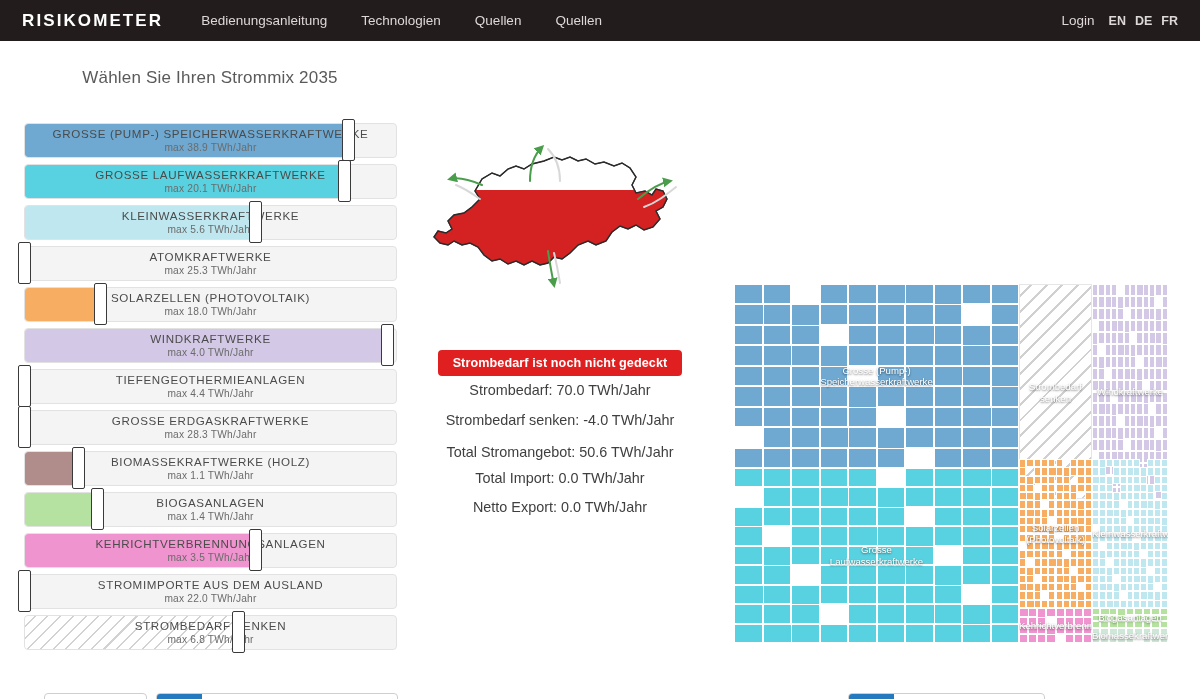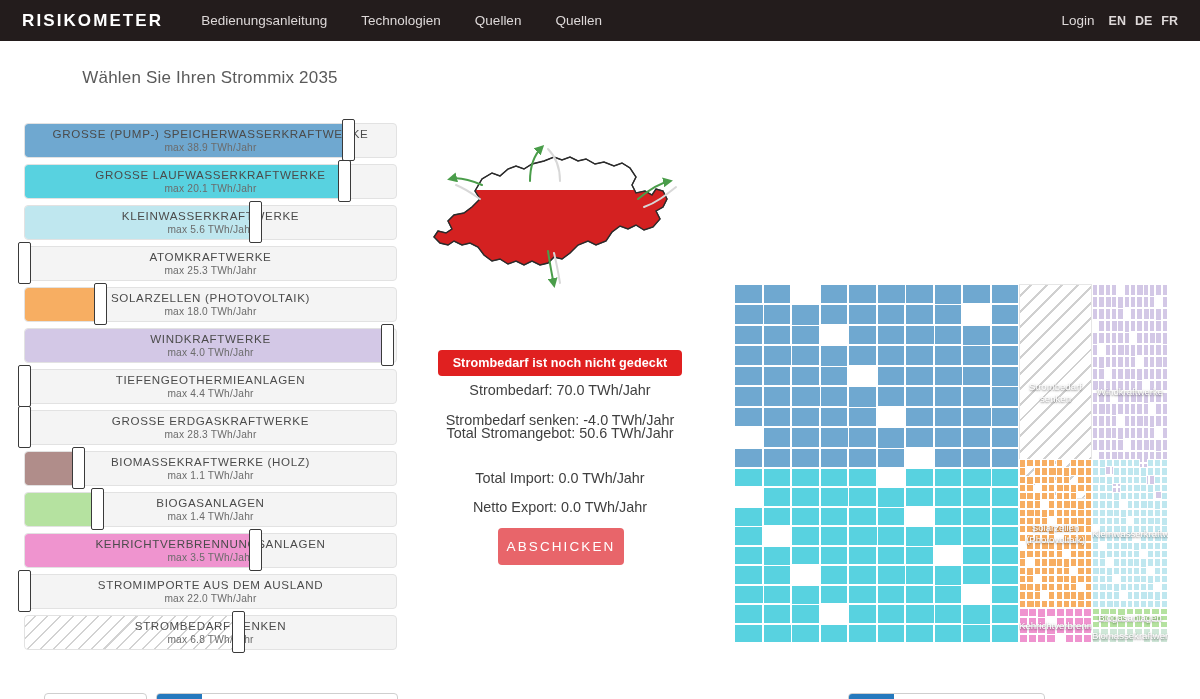--- a/index.html
+++ b/index.html
@@ -331,25 +331,24 @@
             <path d="M0,0 L10,5 L0,10 z" fill="#4a9d4a"></path>
           </marker>
         </defs>
       </svg>
     </div>
 
     <div class="badge">Strombedarf ist noch nicht gedeckt</div>
 
     <div class="stat" style="top:341px">Strombedarf: 70.0 TWh/Jahr</div>
     <div class="stat" style="top:371px">Strombedarf senken: -4.0 TWh/Jahr</div>
-    <div class="stat" style="top:384px">Total Stromangebot: 50.6 TWh/Jahr</div>
+    <div class="stat" style="top:403px">Total Stromangebot: 50.6 TWh/Jahr</div>
     <div class="stat" style="top:429px">Total Import: 0.0 TWh/Jahr</div>
     <div class="stat" style="top:458px">Netto Export: 0.0 TWh/Jahr</div>
 
-    <button class="submit">ABSCHICKEN</button>
   </div>
 
   <div class="col-right">
     <div class="tm-wrap" id="treemap">
         <div class="tm-block" style="left: 0px; top: 0px; width: 285px; height: 184px;">
           <div class="tm-grid">
             <div class="tm-cell" style="left: 0px; top: 0px; width: 28.5px; height: 20.4444px; background: rgb(111, 168, 208);"></div>
             <div class="tm-cell" style="left: 28.5px; top: 0px; width: 28.5px; height: 20.4444px; background: rgb(111, 168, 208);"></div>
             <div class="tm-cell" style="left: 85.5px; top: 0px; width: 28.5px; height: 20.4444px; background: rgb(111, 168, 208);"></div>
             <div class="tm-cell" style="left: 114px; top: 0px; width: 28.5px; height: 20.4444px; background: rgb(111, 168, 208);"></div>
@@ -425,20 +424,24 @@
             <div class="tm-cell" style="left: 256.5px; top: 143.111px; width: 28.5px; height: 20.4444px; background: rgb(111, 168, 208);"></div>
             <div class="tm-cell" style="left: 0px; top: 163.556px; width: 28.5px; height: 20.4444px; background: rgb(111, 168, 208);"></div>
             <div class="tm-cell" style="left: 28.5px; top: 163.556px; width: 28.5px; height: 20.4444px; background: rgb(111, 168, 208);"></div>
             <div class="tm-cell" style="left: 57px; top: 163.556px; width: 28.5px; height: 20.4444px; background: rgb(111, 168, 208);"></div>
             <div class="tm-cell" style="left: 85.5px; top: 163.556px; width: 28.5px; height: 20.4444px; background: rgb(111, 168, 208);"></div>
             <div class="tm-cell" style="left: 114px; top: 163.556px; width: 28.5px; height: 20.4444px; background: rgb(111, 168, 208);"></div>
             <div class="tm-cell" style="left: 142.5px; top: 163.556px; width: 28.5px; height: 20.4444px; background: rgb(111, 168, 208);"></div>
             <div class="tm-cell" style="left: 199.5px; top: 163.556px; width: 28.5px; height: 20.4444px; background: rgb(111, 168, 208);"></div>
             <div class="tm-cell" style="left: 228px; top: 163.556px; width: 28.5px; height: 20.4444px; background: rgb(111, 168, 208);"></div>
             <div class="tm-cell" style="left: 256.5px; top: 163.556px; width: 28.5px; height: 20.4444px; background: rgb(111, 168, 208);"></div>
+          </div>
+          <div class="tm-label" style="top: 80.5px;">
+            <div>Grosse (Pump-)</div>
+            <div>Speicherwasserkraftwerke</div>
           </div>
         </div>
         <div class="tm-block" style="left: 285px; top: 0px; width: 73px; height: 215px; background-color: rgb(255, 255, 255); background-image: repeating-linear-gradient(-45deg, rgb(255, 255, 255) 0px, rgb(255, 255, 255) 5px, rgb(208, 208, 208) 5px, rgb(208, 208, 208) 7px, rgb(255, 255, 255) 7px, rgb(255, 255, 255) 11px); border: 1px solid rgb(230, 230, 230);">
           <div class="tm-label" style="top: 96px;">
             <div>Strombedarf</div>
             <div>senken</div>
           </div>
         </div>
         <div class="tm-block" style="left: 358px; top: 0px; width: 76px; height: 215px;">
           <div class="tm-grid">
@@ -723,20 +726,24 @@
             <div class="tm-cell" style="left: 28.5px; top: 155.556px; width: 57px; height: 19.4444px; background: rgb(88, 210, 224);"></div>
             <div class="tm-cell" style="left: 57px; top: 155.556px; width: 28.5px; height: 19.4444px; background: rgb(88, 210, 224);"></div>
             <div class="tm-cell" style="left: 85.5px; top: 155.556px; width: 28.5px; height: 19.4444px; background: rgb(88, 210, 224);"></div>
             <div class="tm-cell" style="left: 114px; top: 155.556px; width: 28.5px; height: 19.4444px; background: rgb(88, 210, 224);"></div>
             <div class="tm-cell" style="left: 142.5px; top: 155.556px; width: 28.5px; height: 19.4444px; background: rgb(88, 210, 224);"></div>
             <div class="tm-cell" style="left: 171px; top: 155.556px; width: 28.5px; height: 19.4444px; background: rgb(88, 210, 224);"></div>
             <div class="tm-cell" style="left: 199.5px; top: 155.556px; width: 28.5px; height: 19.4444px; background: rgb(88, 210, 224);"></div>
             <div class="tm-cell" style="left: 228px; top: 155.556px; width: 28.5px; height: 19.4444px; background: rgb(88, 210, 224);"></div>
             <div class="tm-cell" style="left: 256.5px; top: 155.556px; width: 28.5px; height: 19.4444px; background: rgb(88, 210, 224);"></div>
           </div>
+          <div class="tm-label" style="top: 76px;">
+            <div>Grosse</div>
+            <div>Laufwasserkraftwerke</div>
+          </div>
         </div>
         <div class="tm-block" style="left: 285px; top: 175px; width: 73px; height: 149px;">
           <div class="tm-grid">
             <div class="tm-cell" style="left: 0px; top: 0px; width: 7.3px; height: 16.5556px; background: rgb(247, 174, 98);"></div>
             <div class="tm-cell" style="left: 7.3px; top: 0px; width: 7.3px; height: 8.27778px; background: rgb(247, 174, 98);"></div>
             <div class="tm-cell" style="left: 14.6px; top: 0px; width: 7.3px; height: 8.27778px; background: rgb(247, 174, 98);"></div>
             <div class="tm-cell" style="left: 21.9px; top: 0px; width: 7.3px; height: 8.27778px; background: rgb(247, 174, 98);"></div>
             <div class="tm-cell" style="left: 29.2px; top: 0px; width: 7.3px; height: 8.27778px; background: rgb(247, 174, 98);"></div>
             <div class="tm-cell" style="left: 36.5px; top: 0px; width: 7.3px; height: 8.27778px; background: rgb(247, 174, 98);"></div>
             <div class="tm-cell" style="left: 51.1px; top: 0px; width: 7.3px; height: 8.27778px; background: rgb(247, 174, 98);"></div>

